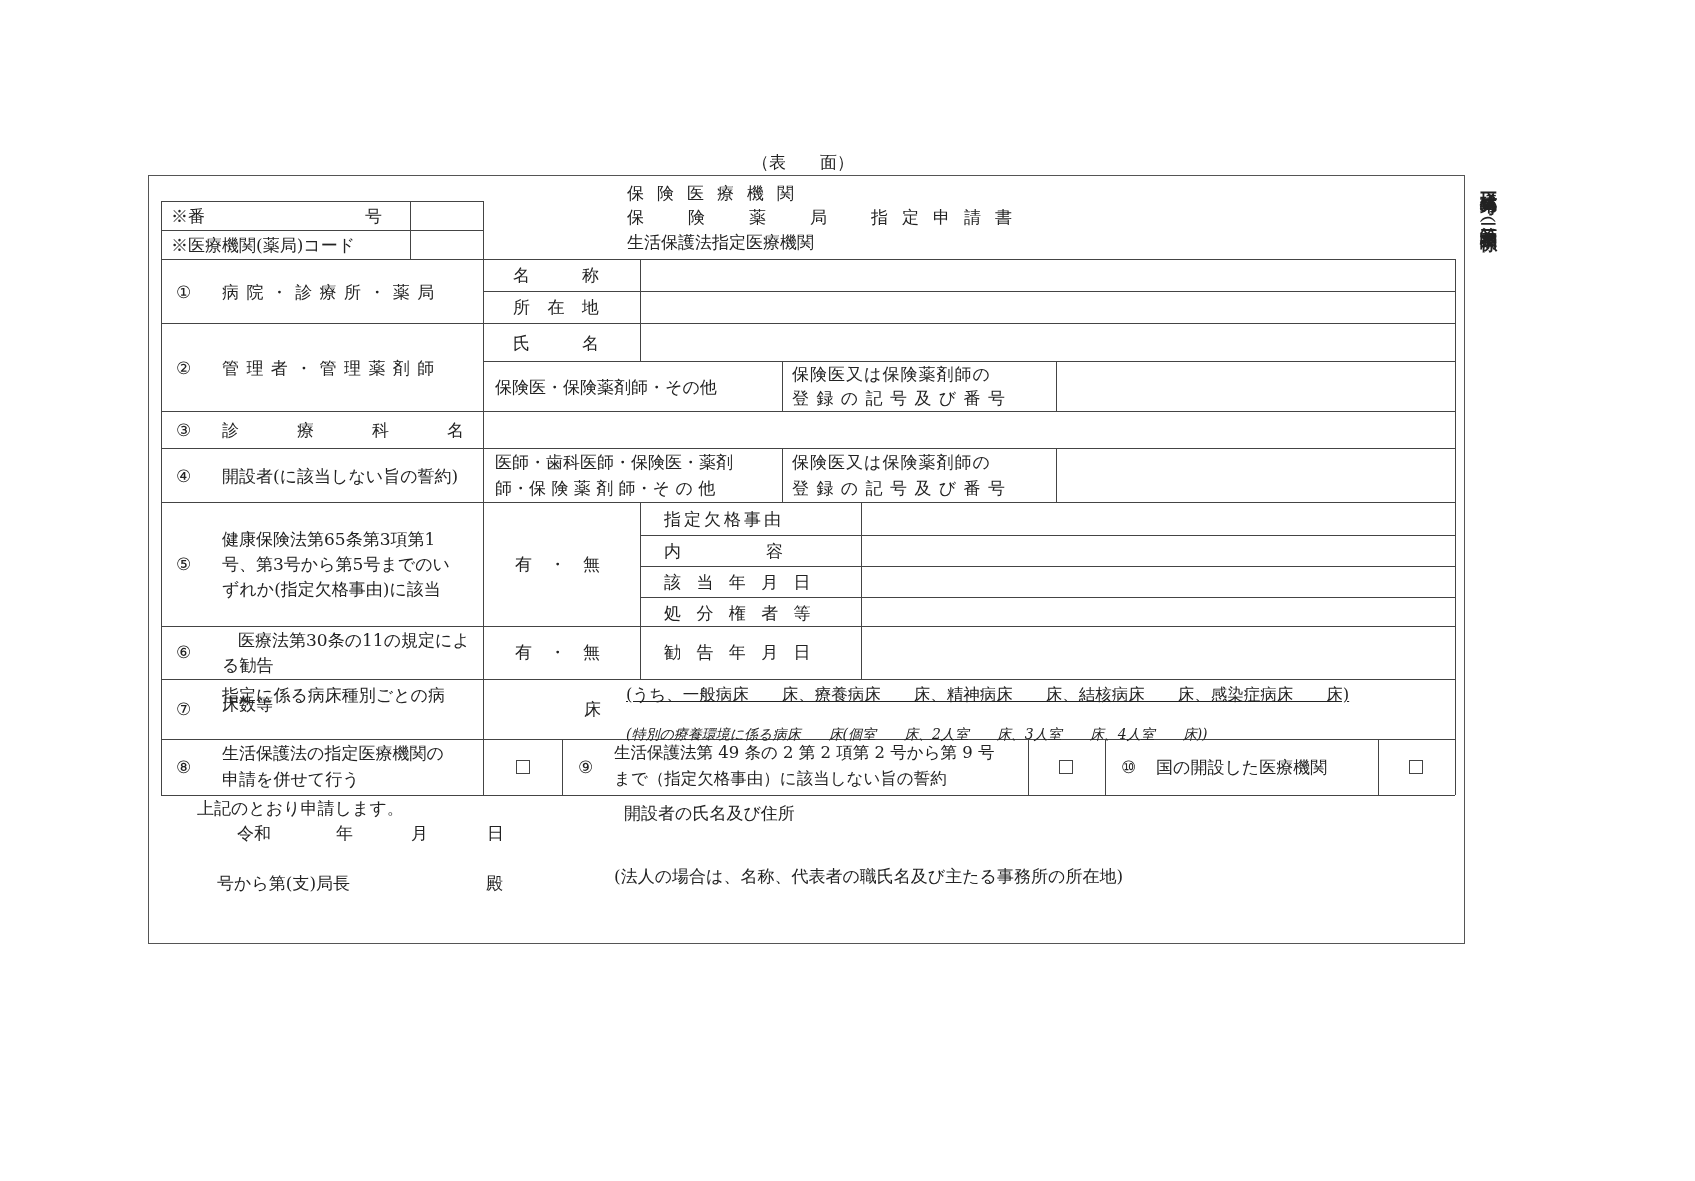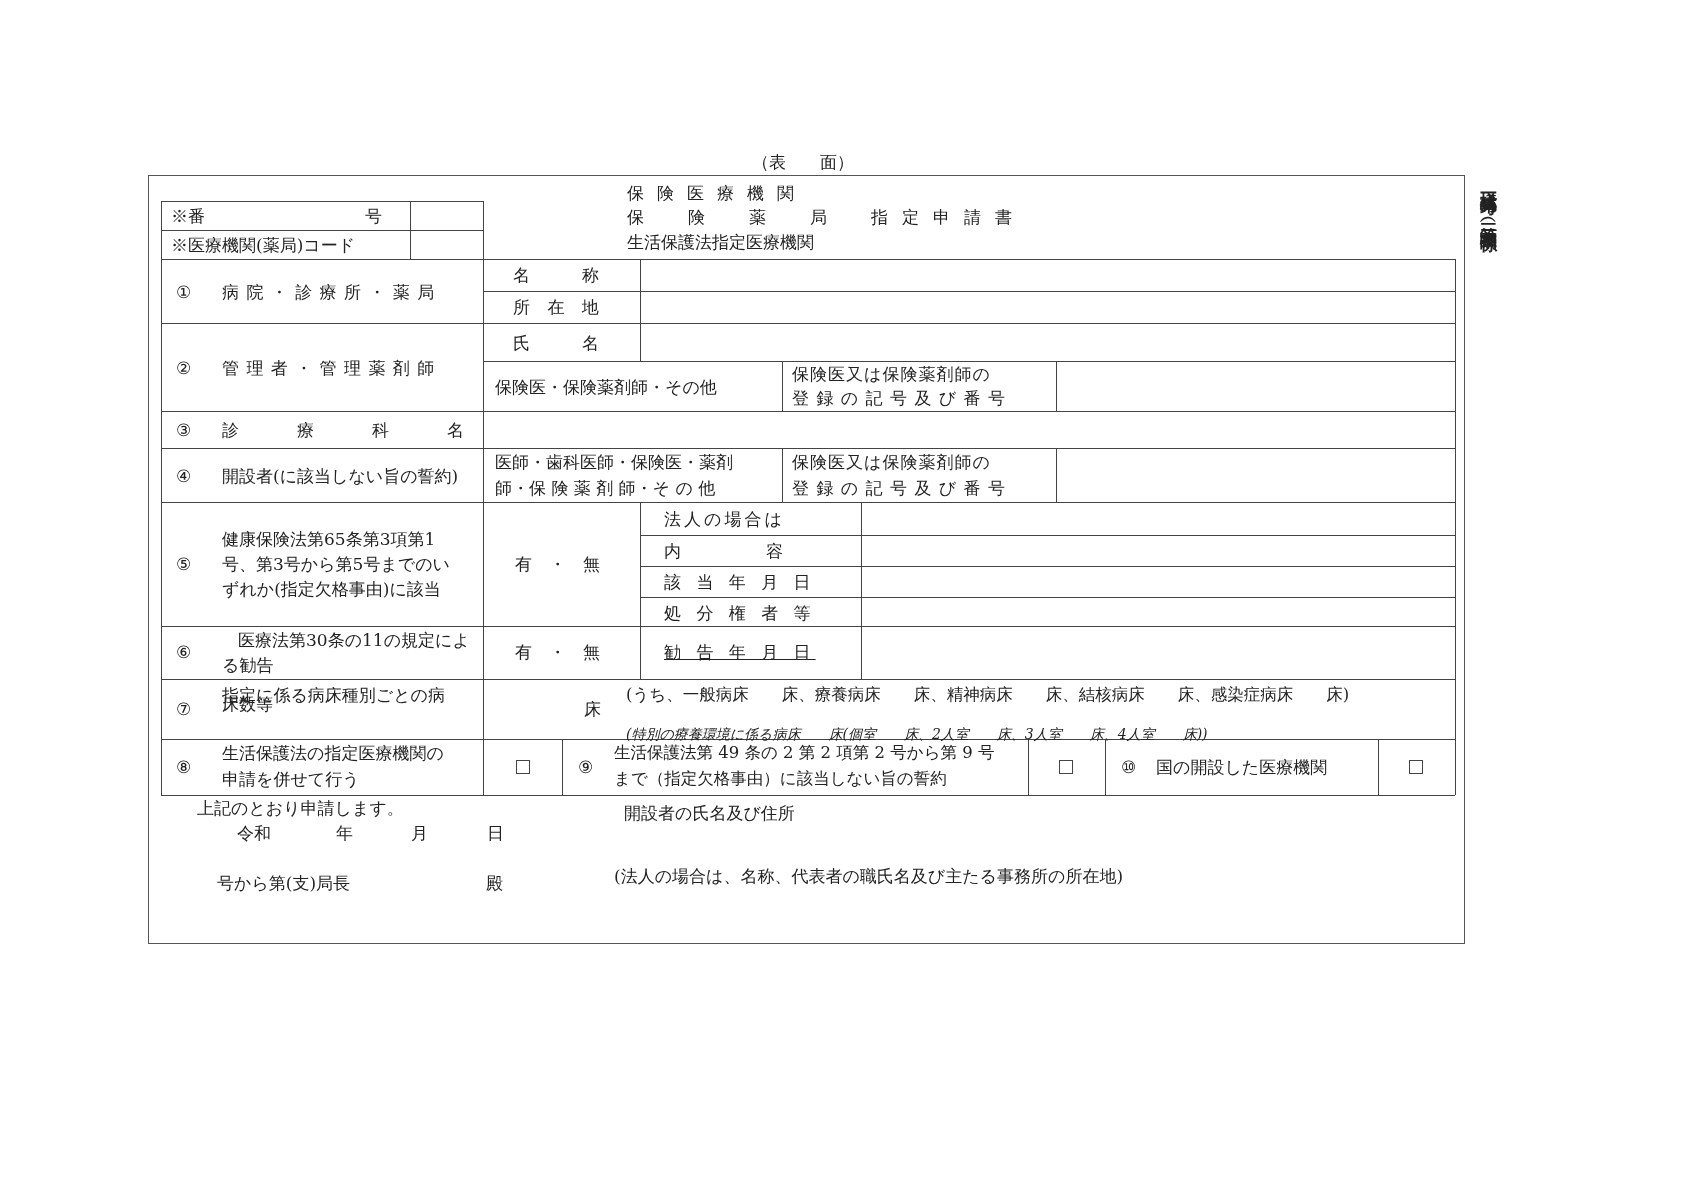--- a/index.html
+++ b/index.html
@@ -98,41 +98,41 @@
 <div class="t" style="left:495px;top:478px;">師・保 険 薬 剤 師・そ の 他</div>
 <div class="t" style="left:792px;top:452px;letter-spacing:1px;">保険医又は保険薬剤師の</div>
 <div class="t" style="left:792px;top:478px;letter-spacing:1px;">登 録 の 記 号 及 び 番 号</div>
 <div class="field" style="left:1058px;top:450px;width:396px;height:51px;"></div>
 
 <div class="t" style="left:176px;top:554px;">⑤</div>
 <div class="t" style="left:222px;top:529px;">健康保険法第65条第3項第1</div>
 <div class="t" style="left:222px;top:554px;">号、第3号から第5号までのい</div>
 <div class="t" style="left:222px;top:579px;">ずれか(指定欠格事由)に該当</div>
 <div class="t" style="left:515px;top:554px;">有　・　無</div>
-<div class="t" style="left:664px;top:509px;letter-spacing:3px;">法人の場合は</div>
+<div class="t" style="left:664px;top:509px;letter-spacing:3px;">指定欠格事由</div>
 <div class="t" style="left:664px;top:541px;">内　　　　　容</div>
 <div class="t" style="left:664px;top:572px;letter-spacing:5px;">該 当 年 月 日</div>
 <div class="t" style="left:664px;top:603px;letter-spacing:5px;">処 分 権 者 等</div>
 <div class="field" style="left:863px;top:504px;width:591px;height:30px;"></div>
 <div class="field" style="left:863px;top:537px;width:591px;height:28px;"></div>
 <div class="field" style="left:863px;top:568px;width:591px;height:28px;"></div>
 <div class="field" style="left:863px;top:599px;width:591px;height:26px;"></div>
 
 <div class="t" style="left:176px;top:642px;">⑥</div>
 <div class="t" style="left:238px;top:630px;text-align:center;">医療法第30条の11の規定によ</div>
 <div class="t" style="left:222px;top:655px;">る勧告</div>
 <div class="t" style="left:515px;top:642px;">有　・　無</div>
-<div class="t" style="left:664px;top:642px;letter-spacing:5px;text-decoration:underline;">勧 告 年 月 日</div>
+<div class="t" style="left:664px;top:642px;letter-spacing:5px;">勧 告 年 月 日</div>
 <div class="field" style="left:863px;top:628px;width:591px;height:50px;"></div>
 
 <div class="t" style="left:176px;top:699px;">⑦</div>
 <div class="t" style="left:222px;top:685px;">指定に係る病床種別ごとの病</div>
 <div class="t" style="left:222px;top:694px;">床数等</div>
 <div class="t" style="left:584px;top:699px;">床</div>
-<div class="t" style="left:626px;top:685px;font-size:16.5px;white-space:pre;">(うち、一般病床　　床、療養病床　　床、精神病床　　床、結核病床　　床、感染症病床　　床)</div>
+<div class="t" style="left:626px;top:685px;font-size:16.5px;white-space:pre;text-decoration:underline;">(うち、一般病床　　床、療養病床　　床、精神病床　　床、結核病床　　床、感染症病床　　床)</div>
 <div class="t" style="left:626px;top:724px;font-size:14px;white-space:pre;font-style:italic;">(特別の療養環境に係る病床　　床(個室　　床、2人室　　床、3人室　　床、4人室　　床))</div>
 
 <div class="t" style="left:176px;top:757px;">⑧</div>
 <div class="t" style="left:222px;top:743px;">生活保護法の指定医療機関の</div>
 <div class="t" style="left:222px;top:769px;text-align:center;">申請を併せて行う</div>
 <div class="chk" style="left:516px;top:760px;"></div>
 
 <div class="t" style="left:578px;top:757px;">⑨</div>
 <div class="t" style="left:614px;top:743px;font-size:16.5px;">生活保護法第 49 条の 2 第 2 項第 2 号から第 9 号</div>
 <div class="t" style="left:614px;top:769px;font-size:16.5px;">まで（指定欠格事由）に該当しない旨の誓約</div>

